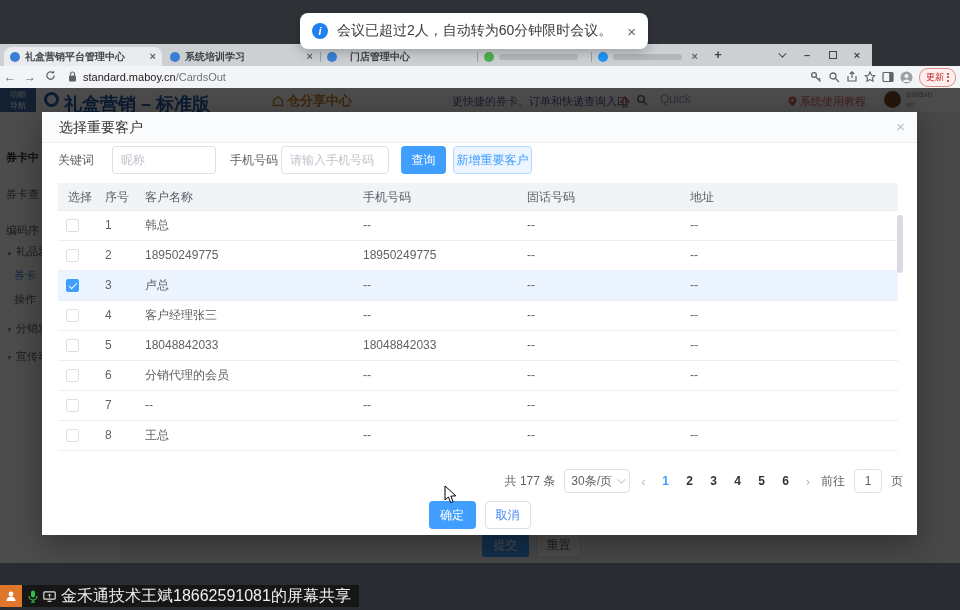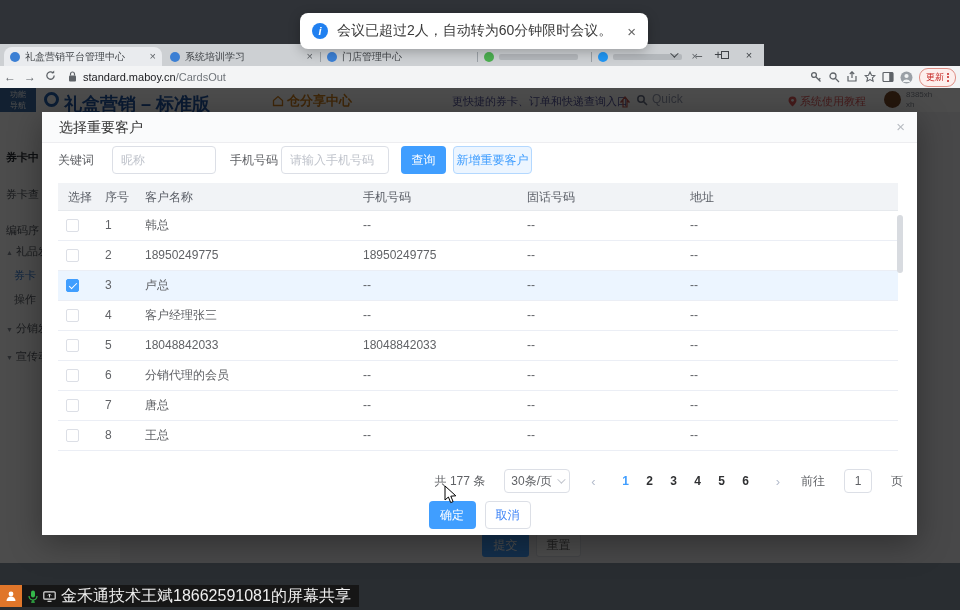--- a/index.html
+++ b/index.html
@@ -1,20 +1,20 @@
 <!DOCTYPE html>
 <html><head>
 <meta charset="utf-8">
 <style>
   * { margin:0; padding:0; box-sizing:border-box; }
   body { font-family:"Liberation Sans","DejaVu Sans",sans-serif; }
   .screen { position:relative; width:960px; height:610px; background:#2f3237; overflow:hidden; }
 
   
-  .tabstrip { position:absolute; top:44px; left:0; width:764px; height:22px; background:#cdd0d3; }
+  .tabstrip { position:absolute; top:44px; left:0; width:872px; height:22px; background:#cdd0d3;font-weight:bold; }
   .tab { position:absolute; top:3px; height:19px; display:flex; align-items:center; padding:0 6px; font-size:10px; color:#3f4347; }
   .tab.active { background:#e9ebee; border-radius:8px 8px 0 0; }
   .tab .favicon { width:10px; height:10px; border-radius:50%; margin-right:5px; flex:0 0 auto; }
   .tab-label { flex:1; white-space:nowrap; overflow:hidden; }
   .tab-close { margin-left:4px; color:#5f6368; font-size:11px; line-height:1; }
   .blur-bar { flex:1; height:6px; background:#9ea3a8; border-radius:2px; margin-right:6px; opacity:.55; }
   .tab-sep { position:absolute; top:8px; width:1px; height:10px; background:#9aa0a6; }
   .newtab { position:absolute; top:3px; left:710px; width:16px; height:16px; text-align:center; line-height:15px; font-size:13px; color:#3f4347; }
   .winctl { position:absolute; top:0; height:22px; width:26px; display:flex; align-items:center; justify-content:center; color:#3f4347; font-size:11px; }
   .chev { width:6px; height:6px; border-right:1.5px solid #3f4347; border-bottom:1.5px solid #3f4347; transform:rotate(45deg) translateY(-2px); }
@@ -32,21 +32,21 @@
 
   
   .page { position:absolute; top:88px; left:0; width:960px; height:475px; background:#f0f2f5; }
   .app-header { position:absolute; top:0; left:0; width:960px; height:24px; background:#ffffff; }
   .navbox { position:absolute; left:0; top:0; width:36px; height:24px; background:#3d6ba3; color:#fff; font-size:8px; line-height:11px; text-align:center; padding-top:1px; }
   .logo-ring { position:absolute; left:44px; top:4px; width:15px; height:15px; border:3px solid #2763b0; border-radius:50%; }
   .brand { position:absolute; left:64px; top:4px; font-size:18px; font-weight:bold; color:#2458a6; white-space:nowrap; }
   .share-center { position:absolute; left:272px; top:4px; display:flex; align-items:center; gap:3px; color:#d0801f; font-weight:bold; font-size:13px; }
   .promo { position:absolute; left:452px; top:6px; font-size:11px; color:#55559b; white-space:nowrap; }
   .hand-ic { position:absolute; left:619px; top:6px; }
-  .quick { position:absolute; left:636px; top:4px; display:flex; align-items:flex-end; gap:4px; font-size:12px; color:#9aa0b5; }
+  .quick { position:absolute; left:636px; top:4px; display:flex; align-items:flex-end; gap:12px; font-size:12px; color:#9aa0b5; }
   .tutorial { position:absolute; left:788px; top:6px; display:flex; align-items:center; gap:3px; font-size:11px; color:#e05c5c; }
   .hdr-avatar { position:absolute; left:884px; top:3px; width:17px; height:17px; border-radius:50%; background:#7a4a2b; overflow:hidden; }
   .hdr-user { position:absolute; left:906px; top:2px; font-size:8px; line-height:10px; color:#8a8f99; }
 
   .sidebar { position:absolute; top:24px; left:0; width:120px; height:451px; background:#ffffff; overflow:hidden; }
   .sb-item { position:absolute; left:6px; font-size:11px; color:#555a62; white-space:nowrap; }
   .sb-item .sb-arrow { font-size:7px; color:#8a8f99; margin-right:3px; }
   .sb-bold { font-weight:bold; color:#2b2f36; }
   .sb-active { color:#3a7fd5; }
   .sb-indent { left:14px; }
@@ -80,21 +80,21 @@
   .th { font-size:12px; color:#5a5e66; line-height:28px; padding-left:10px; white-space:nowrap; }
   .trow { height:30px; border-bottom:1px solid #ebeef5; background:#fff; }
   .trow.sel { background:#ecf5ff; }
   .td { font-size:12px; color:#606266; line-height:29px; padding-left:10px; white-space:nowrap; overflow:hidden; }
   .td.c1 { padding-left:8px; display:flex; align-items:center; }
   .cb { width:13px; height:13px; border:1px solid #dcdfe6; border-radius:2px; background:#fff; position:relative; }
   .cb.on { background:#409eff; border-color:#409eff; }
   .cb.on::after { content:""; position:absolute; left:4px; top:1px; width:3px; height:7px; border-right:1.5px solid #fff; border-bottom:1.5px solid #fff; transform:rotate(45deg); }
   .scroll-thumb { position:absolute; left:855px; top:103px; width:6px; height:58px; background:#d8dbe0; border-radius:3px; }
 
-  .m-pager { position:absolute; top:357px; right:14px; height:24px; display:flex; align-items:center; gap:19px; font-size:12px; color:#606266; }
+  .m-pager { position:absolute; top:357px; right:14px; height:24px; display:flex; align-items:center; gap:9px; font-size:12px; color:#606266; }
   .psel { width:66px; height:24px; border:1px solid #dcdfe6; border-radius:4px; display:flex; align-items:center; justify-content:space-between; padding:0 6px; color:#606266; }
   .psel .chev2 { width:6px; height:6px; border-right:1px solid #c0c4cc; border-bottom:1px solid #c0c4cc; transform:rotate(45deg) translateY(-2px); }
   .pg-arrow { color:#b4bccc; font-size:13px; padding:0 2px; }
   .pg-pages { display:flex; gap:6px; }
   .pg-num { min-width:18px; text-align:center; color:#303133; font-weight:bold; font-size:12px; }
   .pg-num.pg-active { color:#409eff; }
   .goto-input { width:28px; height:24px; border:1px solid #dcdfe6; border-radius:4px; text-align:center; font-size:12px; color:#606266; font-family:inherit; }
   .m-footer { position:absolute; top:389px; left:0; right:0; display:flex; justify-content:center; gap:9px; }
   .m-confirm { width:47px; height:28px; }
   .m-cancel { width:46px; height:28px; background:#fff; color:#3b82f6; border:1px solid #dcdfe6; border-radius:4px; font-size:12px; }
@@ -123,21 +123,21 @@
       <span class="favicon" style="background: rgb(59, 127, 212);"></span>
       <span class="tab-label">礼盒营销平台管理中心</span>
       <span class="tab-close">×</span>
     </div>
     <div class="tab" style="left:164px;width:155px;">
       <span class="favicon" style="background: rgb(59, 127, 212);"></span>
       <span class="tab-label">系统培训学习</span>
       <span class="tab-close">×</span>
     </div>
     <div class="tab-sep" style="left:320px;"></div>
-    <div class="tab" style="left:321px;width:155px;">
+    <div class="tab" style="left:321px;width:155px;gap:8px;">
       <span class="favicon" style="background: rgb(59, 127, 212);"></span>
       <span class="tab-label">门店管理中心</span>
     </div>
     <div class="tab-sep" style="left:477px;"></div>
     <div class="tab" style="left:478px;width:112px;">
       <span class="favicon" style="background: rgb(76, 175, 80);"></span>
       <span class="blur-bar"></span>
     </div>
     <div class="tab-sep" style="left:591px;"></div>
     <div class="tab" style="left:592px;width:112px;">
@@ -367,21 +367,20 @@
       <div class="td c4">--</div>
       <div class="td c5">--</div>
       <div class="td c6">--</div>
     </div>
 
     <div class="trow">
       <div class="td c1">
               <span class="cb"></span>
             </div>
       <div class="td c2">7</div>
-      <div class="td c3">唐总</div>
       <div class="td c4">--</div>
       <div class="td c5">--</div>
       <div class="td c6">--</div>
     </div>
 
     <div class="trow">
       <div class="td c1">
               <span class="cb"></span>
             </div>
       <div class="td c2">8</div>

